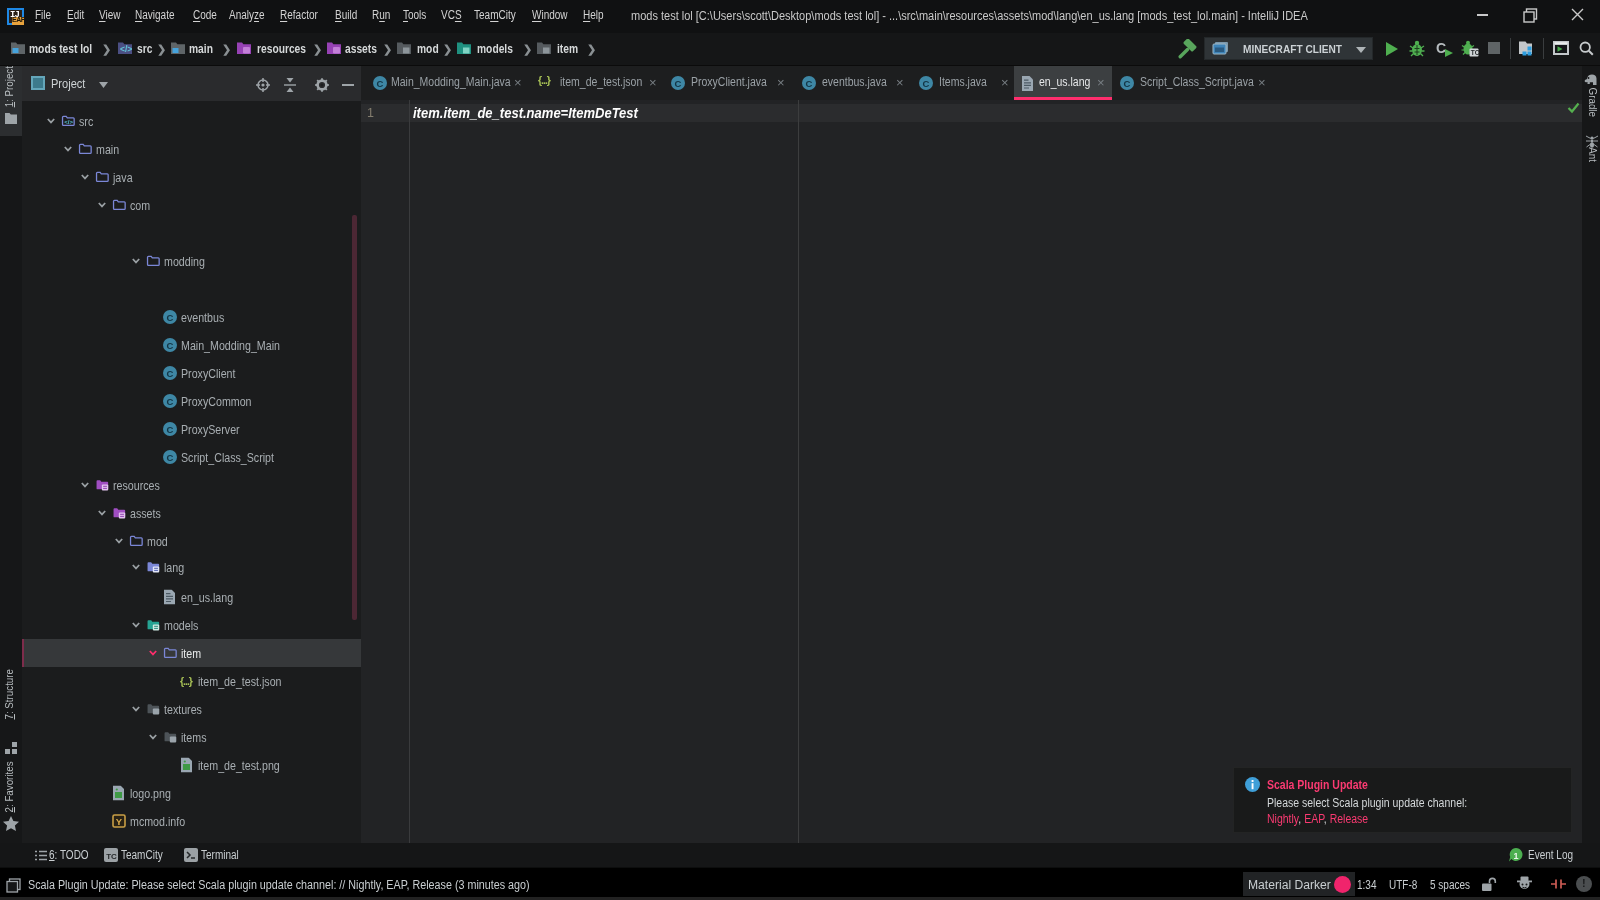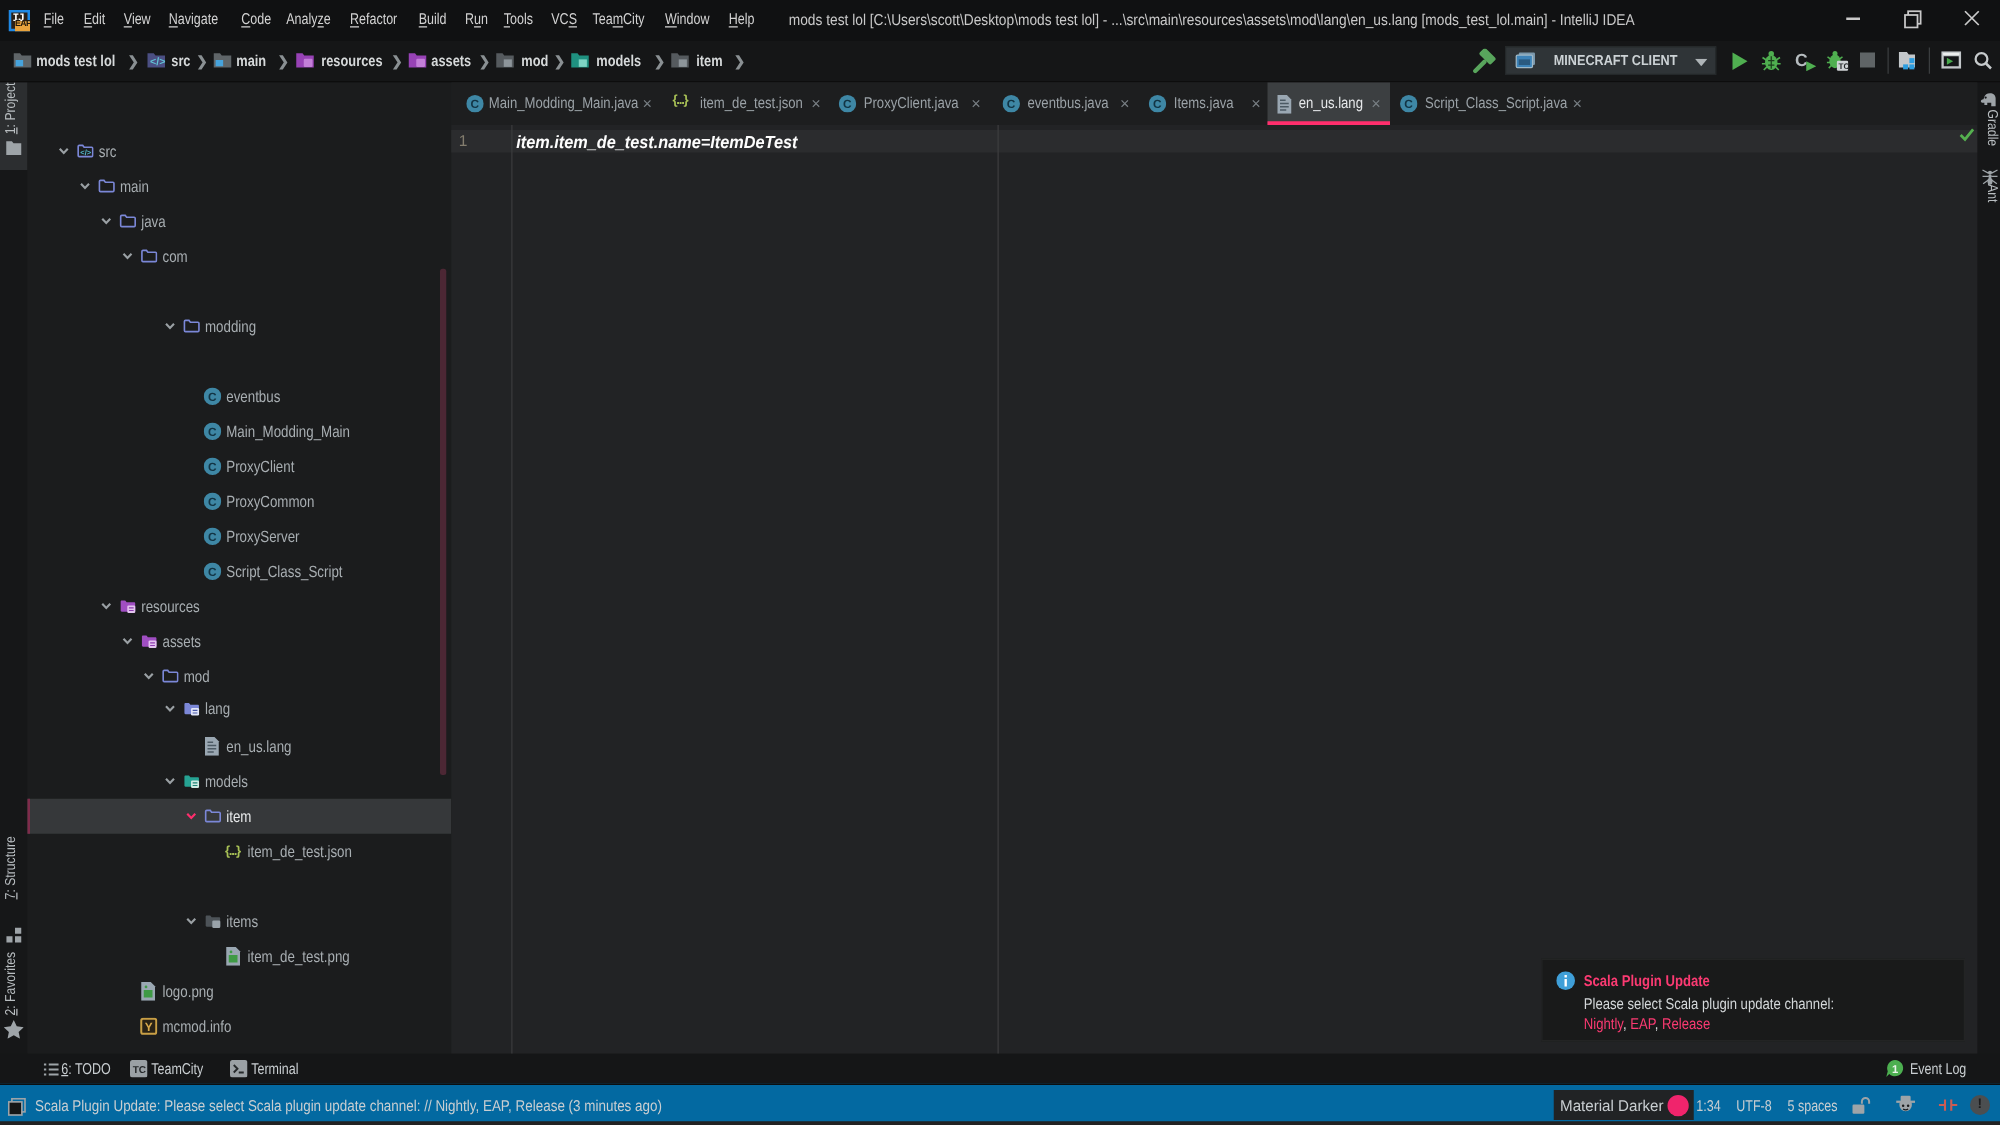--- a/index.html
+++ b/index.html
@@ -30,21 +30,21 @@
 .trow .lbl{position:absolute;top:50%;transform:translateY(-50%) scaleX(.82);transform-origin:0 50%;font-size:13px;color:#a8aeb2;white-space:nowrap}
 
 #editor{left:361px;top:66px;width:1221px;height:777px;background:#222325}
 #tabbar{position:absolute;left:0;top:0;width:1221px;height:34px;background:#1d1e1f}
 .tab{position:absolute;top:0;height:34px}
 .tab .ti{position:absolute;top:10px}
 .tab .tl{position:absolute;top:9px;font-size:12.5px;color:#9aa1a6;transform:scaleX(.84);transform-origin:0 0;white-space:nowrap}
 .tab .tx{position:absolute;top:9px;font-size:13px;color:#787f84}
 
 #btoolbar{left:0;top:843px;width:1600px;height:24px;background:#151617}
-#statusbar{left:0;top:867px;width:1600px;height:33px;background:#0369a1;border-top:1px solid #0d0e0e}
+#statusbar{left:0;top:867px;width:1600px;height:33px;background:#000000;border-top:1px solid #0d0e0e}
 .sbtxt{position:absolute;font-size:12.5px;color:#c9ced1;transform:scaleX(.8);transform-origin:0 0;white-space:nowrap}
 
 #notif{left:1233px;top:767px;width:339px;height:66px;background:#191a1a;border:1px solid #232424}
 </style>
 </head>
 <body>
 <div class="a" id="titlebar">
   <div class="a" style="left:7px;top:8px;width:17px;height:17px;border:2px solid #1e88e5;background:#2b2017">
     <span class="a" style="left:1px;top:0px;font-family:'Liberation Mono',monospace;font-size:9px;font-weight:bold;color:#fff;letter-spacing:-1px">IJ</span>
     <div class="a" style="left:3px;top:7px;width:12px;height:8px;background:#e8a33d">
@@ -191,20 +191,42 @@
       <rect x="0" y="7" width="5" height="5" fill="#9ea4a8"></rect>
       <rect x="7" y="0" width="5" height="5" fill="#9ea4a8"></rect>
       <rect x="7" y="7" width="5" height="5" fill="#9ea4a8"></rect>
     </svg>
   <div class="a vlabel" style="left:-20px;top:713px;width:62px;height:16px;transform:rotate(-90deg);text-align:center"><span><u>2</u>: Favorites</span></div>
   <svg class="a" style="left:3px;top:750px" width="16" height="15" viewBox="0 0 16 15">
       <path d="M8 0 L10.4 5 L16 5.7 L11.9 9.5 L13 15 L8 12.2 L3 15 L4.1 9.5 L0 5.7 L5.6 5z" fill="#9ea4a8"></path>
     </svg>
 </div>
 <div class="a" id="ppanel">
+  <div id="phead">
+    <div class="a" style="left:9px;top:10px;width:14px;height:14px;border:2px solid #64a6ba;background:#3d7a8c"></div>
+    <span class="a" style="left:29px;top:10px;font-size:13px;color:#ced3d5;transform:scaleX(.85);transform-origin:0 0">Project</span>
+    <svg class="a" style="left:77px;top:16px" width="9" height="6" viewBox="0 0 9 6">
+        <path d="M0 0h9L4.5 6z" fill="#9ea4a8"></path>
+      </svg>
+    <svg class="a" style="left:234px;top:12px" width="14" height="14" viewBox="0 0 14 14">
+        <circle cx="7" cy="7" r="5" fill="none" stroke="#9ea4a8" stroke-width="1.5"></circle>
+        <path d="M7 0v4M7 10v4M0 7h4M10 7h4" stroke="#9ea4a8" stroke-width="1.5"></path>
+        <circle cx="7" cy="7" r="1.6" fill="#9ea4a8"></circle>
+      </svg>
+    <svg class="a" style="left:261px;top:12px" width="14" height="14" viewBox="0 0 14 14">
+        <path d="M1 7h12" stroke="#9ea4a8" stroke-width="1.4"></path>
+        <path d="M3.5 0 h7 L7 4.5z M3.5 14 h7 L7 9.5z" fill="#9ea4a8"></path>
+      </svg>
+    <svg class="a" style="left:293px;top:12px" width="14" height="14" viewBox="0 0 14 14">
+        <circle cx="7" cy="7" r="4.4" fill="none" stroke="#9ea4a8" stroke-width="2.6"></circle>
+        <circle cx="7" cy="7" r="1.5" fill="#1d1e1f"></circle>
+        <path d="M7 .2v2.4M7 11.4v2.4M.2 7h2.4M11.4 7h2.4M2.2 2.2l1.7 1.7M10.1 10.1l1.7 1.7M2.2 11.8l1.7-1.7M10.1 3.9l1.7-1.7" stroke="#9ea4a8" stroke-width="1.8"></path>
+      </svg>
+    <div class="a" style="left:320px;top:18px;width:12px;height:1.6px;background:#9ea4a8"></div>
+  </div>
 
   <div class="a" id="tree" style="left:0;top:35px;width:339px;height:742px">
     <div class="trow" style="top:6px">
         <svg class="el" style="left:24px" width="10" height="10" viewBox="0 0 10 10">
           <path d="M1.8 3 L5 6.4 L8.2 3" stroke="#9aa0a4" stroke-width="1.7" fill="none"></path>
         </svg>
         <svg class="el" style="left:39px" width="14" height="13" viewBox="0 0 16 15">
           <path d="M1.7 3.1c0-.6.4-1 1-1h3.2l1.3 1.7h6.9c.6 0 1 .4 1 1v6.7c0 .6-.4 1-1 1H2.7c-.6 0-1-.4-1-1V3.1z" fill="none" stroke="#7b87d7" stroke-width="1.5"></path>
           <text x="3.6" y="11" font-size="7" font-weight="bold" fill="#56c1d6">&lt;/&gt;</text>
         </svg>
@@ -354,20 +376,30 @@
           <path d="M1.8 3 L5 6.4 L8.2 3" stroke="#ff2e6d" stroke-width="1.7" fill="none"></path>
         </svg>
         <svg class="el" style="left:141px" width="14" height="13" viewBox="0 0 16 15">
           <path d="M1.7 3.1c0-.6.4-1 1-1h3.2l1.3 1.7h6.9c.6 0 1 .4 1 1v6.7c0 .6-.4 1-1 1H2.7c-.6 0-1-.4-1-1V3.1z" fill="none" stroke="#7b87d7" stroke-width="1.5"></path>
         </svg>
         <span class="lbl" style="left:159px;color:#e8eaeb">item</span>
       </div>
     <div class="trow" style="top:566px">
         <span class="el" style="left:158px;color:#a8c156;font-weight:bold;font-size:10.5px;letter-spacing:-1px">{...}</span>
         <span class="lbl" style="left:176px">item_de_test.json</span>
+      </div>
+    <div class="trow" style="top:594px">
+        <svg class="el" style="left:109px" width="10" height="10" viewBox="0 0 10 10">
+          <path d="M1.8 3 L5 6.4 L8.2 3" stroke="#9aa0a4" stroke-width="1.7" fill="none"></path>
+        </svg>
+        <svg class="el" style="left:124px" width="14" height="13" viewBox="0 0 16 15">
+          <path d="M1.7 3.1c0-.6.4-1 1-1h3.2l1.3 1.7h6.9c.6 0 1 .4 1 1v6.7c0 .6-.4 1-1 1H2.7c-.6 0-1-.4-1-1V3.1z" fill="#4d5358"></path>
+          <rect x="7.8" y="6.8" width="7.4" height="7" rx="1.2" fill="#9aa3aa"></rect>
+        </svg>
+        <span class="lbl" style="left:142px">textures</span>
       </div>
     <div class="trow" style="top:650px">
         <svg class="el" style="left:158px" width="13" height="15" viewBox="0 0 13 15">
           <path d="M1 0h7.5L12 3.5V15H1z" fill="#9aa7b2"></path>
           <rect x="3" y="6.5" width="7" height="6" fill="#3f9a45"></rect>
           <circle cx="4.8" cy="4" r="1.1" fill="#3f9a45"></circle>
         </svg>
         <span class="lbl" style="left:176px">item_de_test.png</span>
       </div>
     <div class="trow" style="top:622px">

